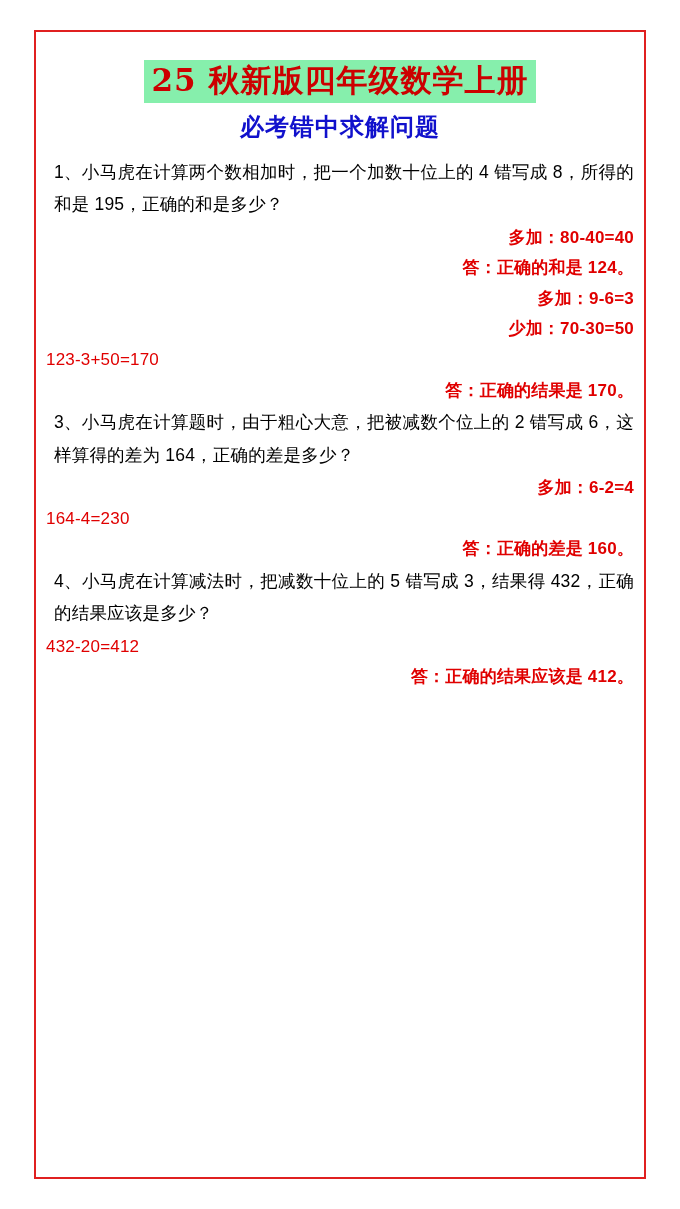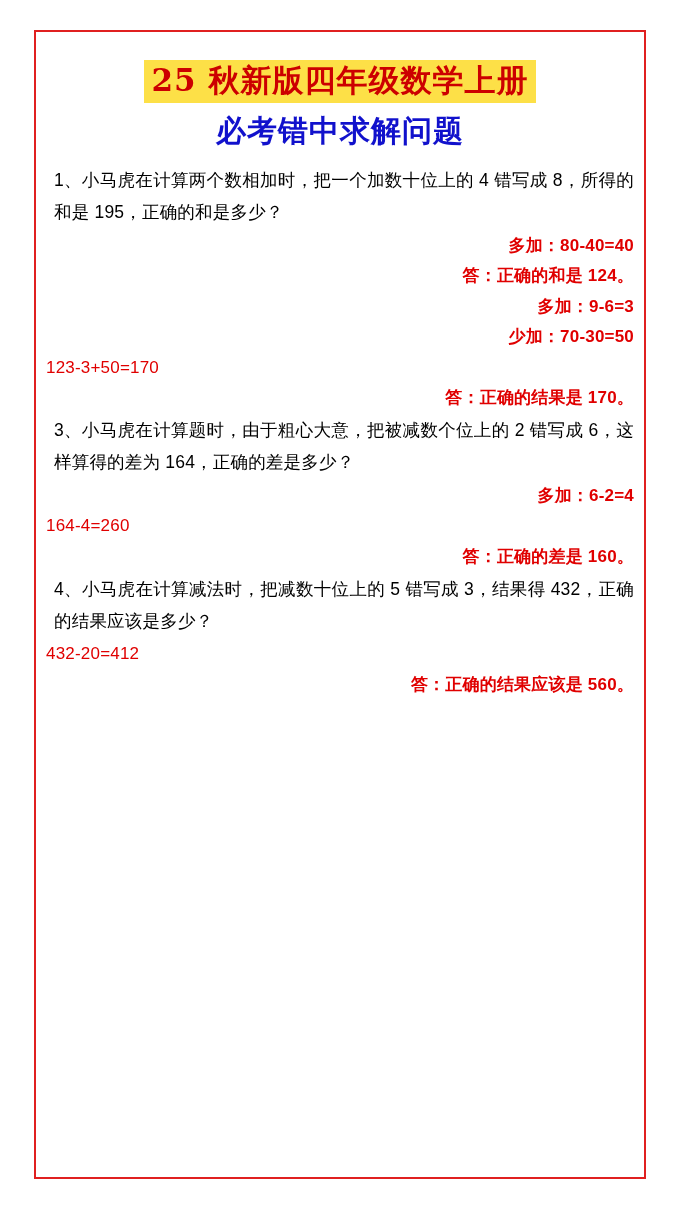--- a/index.html
+++ b/index.html
@@ -35,35 +35,35 @@
     position: relative;
     z-index: 2;
     padding: 18px 26px 10px 26px;
   }
   .title-wrap {
     text-align: center;
     margin-top: 14px;
   }
   .title-main {
     display: inline-block;
-    background: #fde047;
+    background: #86efac;
     color: #cc0000;
     font-family: "DejaVu Serif", serif;
     font-weight: bold;
     font-size: 31px;
     line-height: 1.25;
     padding: 1px 8px 3px 8px;
     letter-spacing: 1px;
     white-space: nowrap;
   }
   .title-sub {
     color: #1111cc;
     font-family: "DejaVu Serif", serif;
     font-weight: bold;
-    font-size: 30px;
+    font-size: 24px;
     line-height: 1.3;
     margin-top: 8px;
     letter-spacing: 1px;
     white-space: nowrap;
   }
   .body-block {
     margin-top: 14px;
   }
   .q {
     color: #000000;
@@ -103,23 +103,23 @@
       <p class="a bold">多加：80-40=40</p>
       <p class="a bold">答：正确的和是 124。</p>
 
       <p class="a bold">多加：9-6=3</p>
       <p class="a bold">少加：70-30=50</p>
       <p class="a">123-3+50=170</p>
       <p class="a bold">答：正确的结果是 170。</p>
 
       <p class="q">3、小马虎在计算题时，由于粗心大意，把被减数个位上的 2 错写成 6，这样算得的差为 164，正确的差是多少？</p>
       <p class="a bold">多加：6-2=4</p>
-      <p class="a">164-4=260</p>
+      <p class="a">164-4=230</p>
       <p class="a bold">答：正确的差是 160。</p>
 
       <p class="q">4、小马虎在计算减法时，把减数十位上的 5 错写成 3，结果得 432，正确的结果应该是多少？</p>
       <p class="a">432-20=412</p>
-      <p class="a bold">答：正确的结果应该是 560。</p>
+      <p class="a bold">答：正确的结果应该是 412。</p>
 
 
     </div>
   </div>
 </div>
 
 </body></html>

